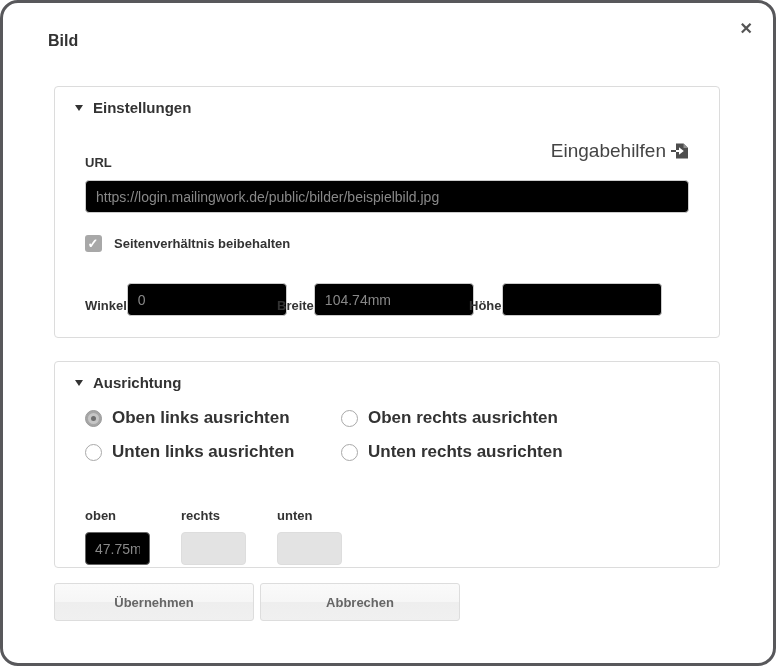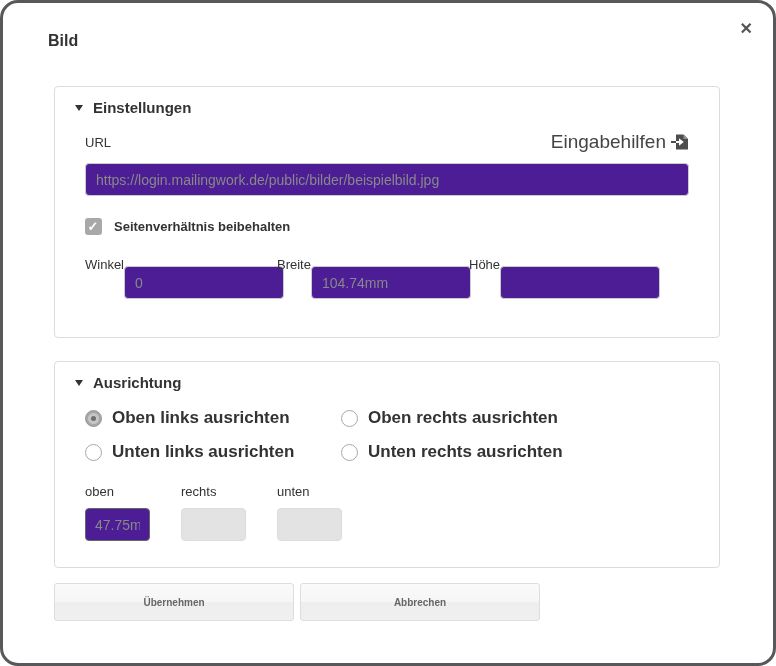--- a/index.html
+++ b/index.html
@@ -40,32 +40,32 @@
   .panel-header { display:flex; align-items:center; margin-left:-10px; cursor:pointer; }
   .caret {
     width:0; height:0; display:inline-block;
     border-left:4.5px solid transparent;
     border-right:4.5px solid transparent;
     border-top:6px solid #333;
     margin-right:10px;
   }
   .panel-title { font-size:15px; font-weight:bold; color:#333; }
 
-  .fld-label { font-size:13px; font-weight:normal; color:#333; }
+  .fld-label { font-size:13px; font-weight:bold; color:#333;margin-top:24px; }
 
   
   .url-row { display:flex; justify-content:space-between; align-items:center; margin-top:15px; }
   .helper-link { display:flex; align-items:center; gap:5px; font-size:19px; color:#444; text-decoration:none; cursor:pointer; }
   .helper-icon { display:block; }
 
   .text-input {
     height:33px; border:1px solid #ccc; border-radius:4px;
     padding:0 10px; font-size:14px; color:#888;
     font-family:"Liberation Sans", sans-serif;
-    background:#4c1d95; outline:none; width:100%;
+    background:#000000; outline:none; width:100%;
   }
   .url-input { margin-top:10px; }
 
   
   .check-row { display:flex; align-items:center; gap:12px; margin-top:22px; cursor:pointer; }
   .checkbox {
     width:17px; height:17px; border-radius:3px;
     background:#a8a8a8; position:relative; flex:none;
   }
   .checkbox::after {
@@ -101,25 +101,25 @@
   
   .offset-grid { display:flex; gap:31px; margin-top:22px; }
   .ogroup { width:65px; display:flex; flex-direction:column; }
   .ogroup .text-input { margin-top:9px; width:65px; padding:0 9px; }
   .text-input.focused { border-color:#666; }
   .text-input.disabled { background:#e3e3e3; border-color:#ddd; }
 
   
   .footer { position:absolute; top:580px; left:51px; display:flex; gap:6px; }
   .btn {
-    width:240px; height:38px;
+    width:200px; height:38px;
     border:1px solid #ddd; border-radius:3px;
     background:linear-gradient(to bottom, #fafafa 0%, #f6f6f6 49%, #eeeeee 50%, #f0f0f0 100%);
     font-family:"Liberation Sans", sans-serif;
-    font-size:10px; font-weight:bold; color:#666;
+    font-size:13px; font-weight:bold; color:#666;
     cursor:pointer;
   }
 </style>
 </head>
 <body>
 
 <div class="dialog">
 
   <div class="dlg-title">Bild</div>
   <div class="dlg-close">✕</div>

